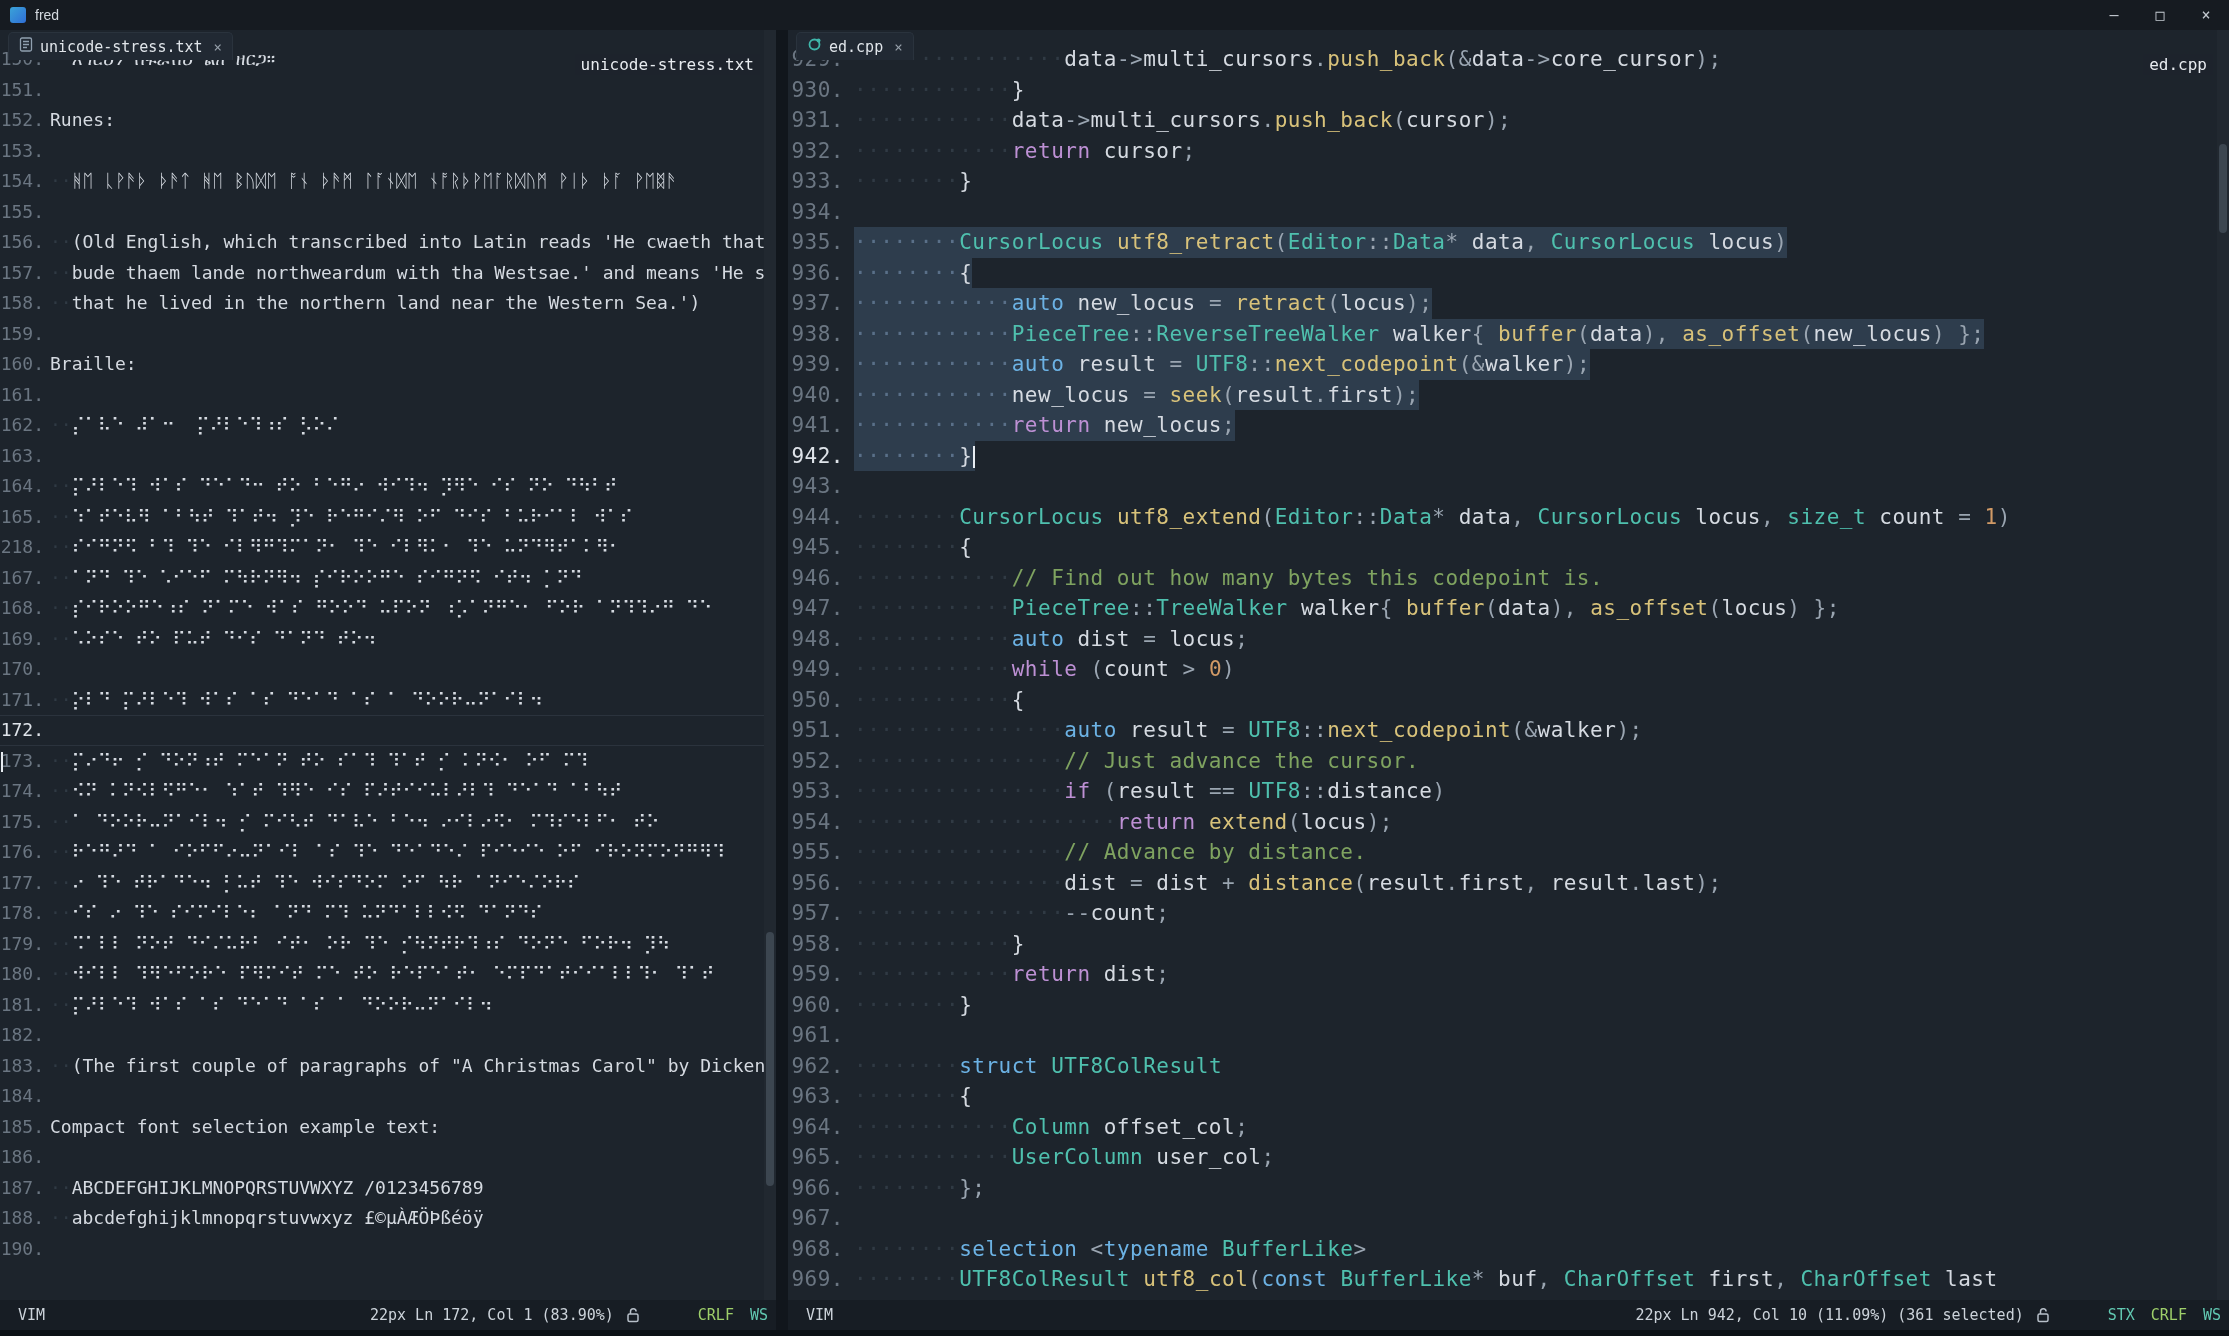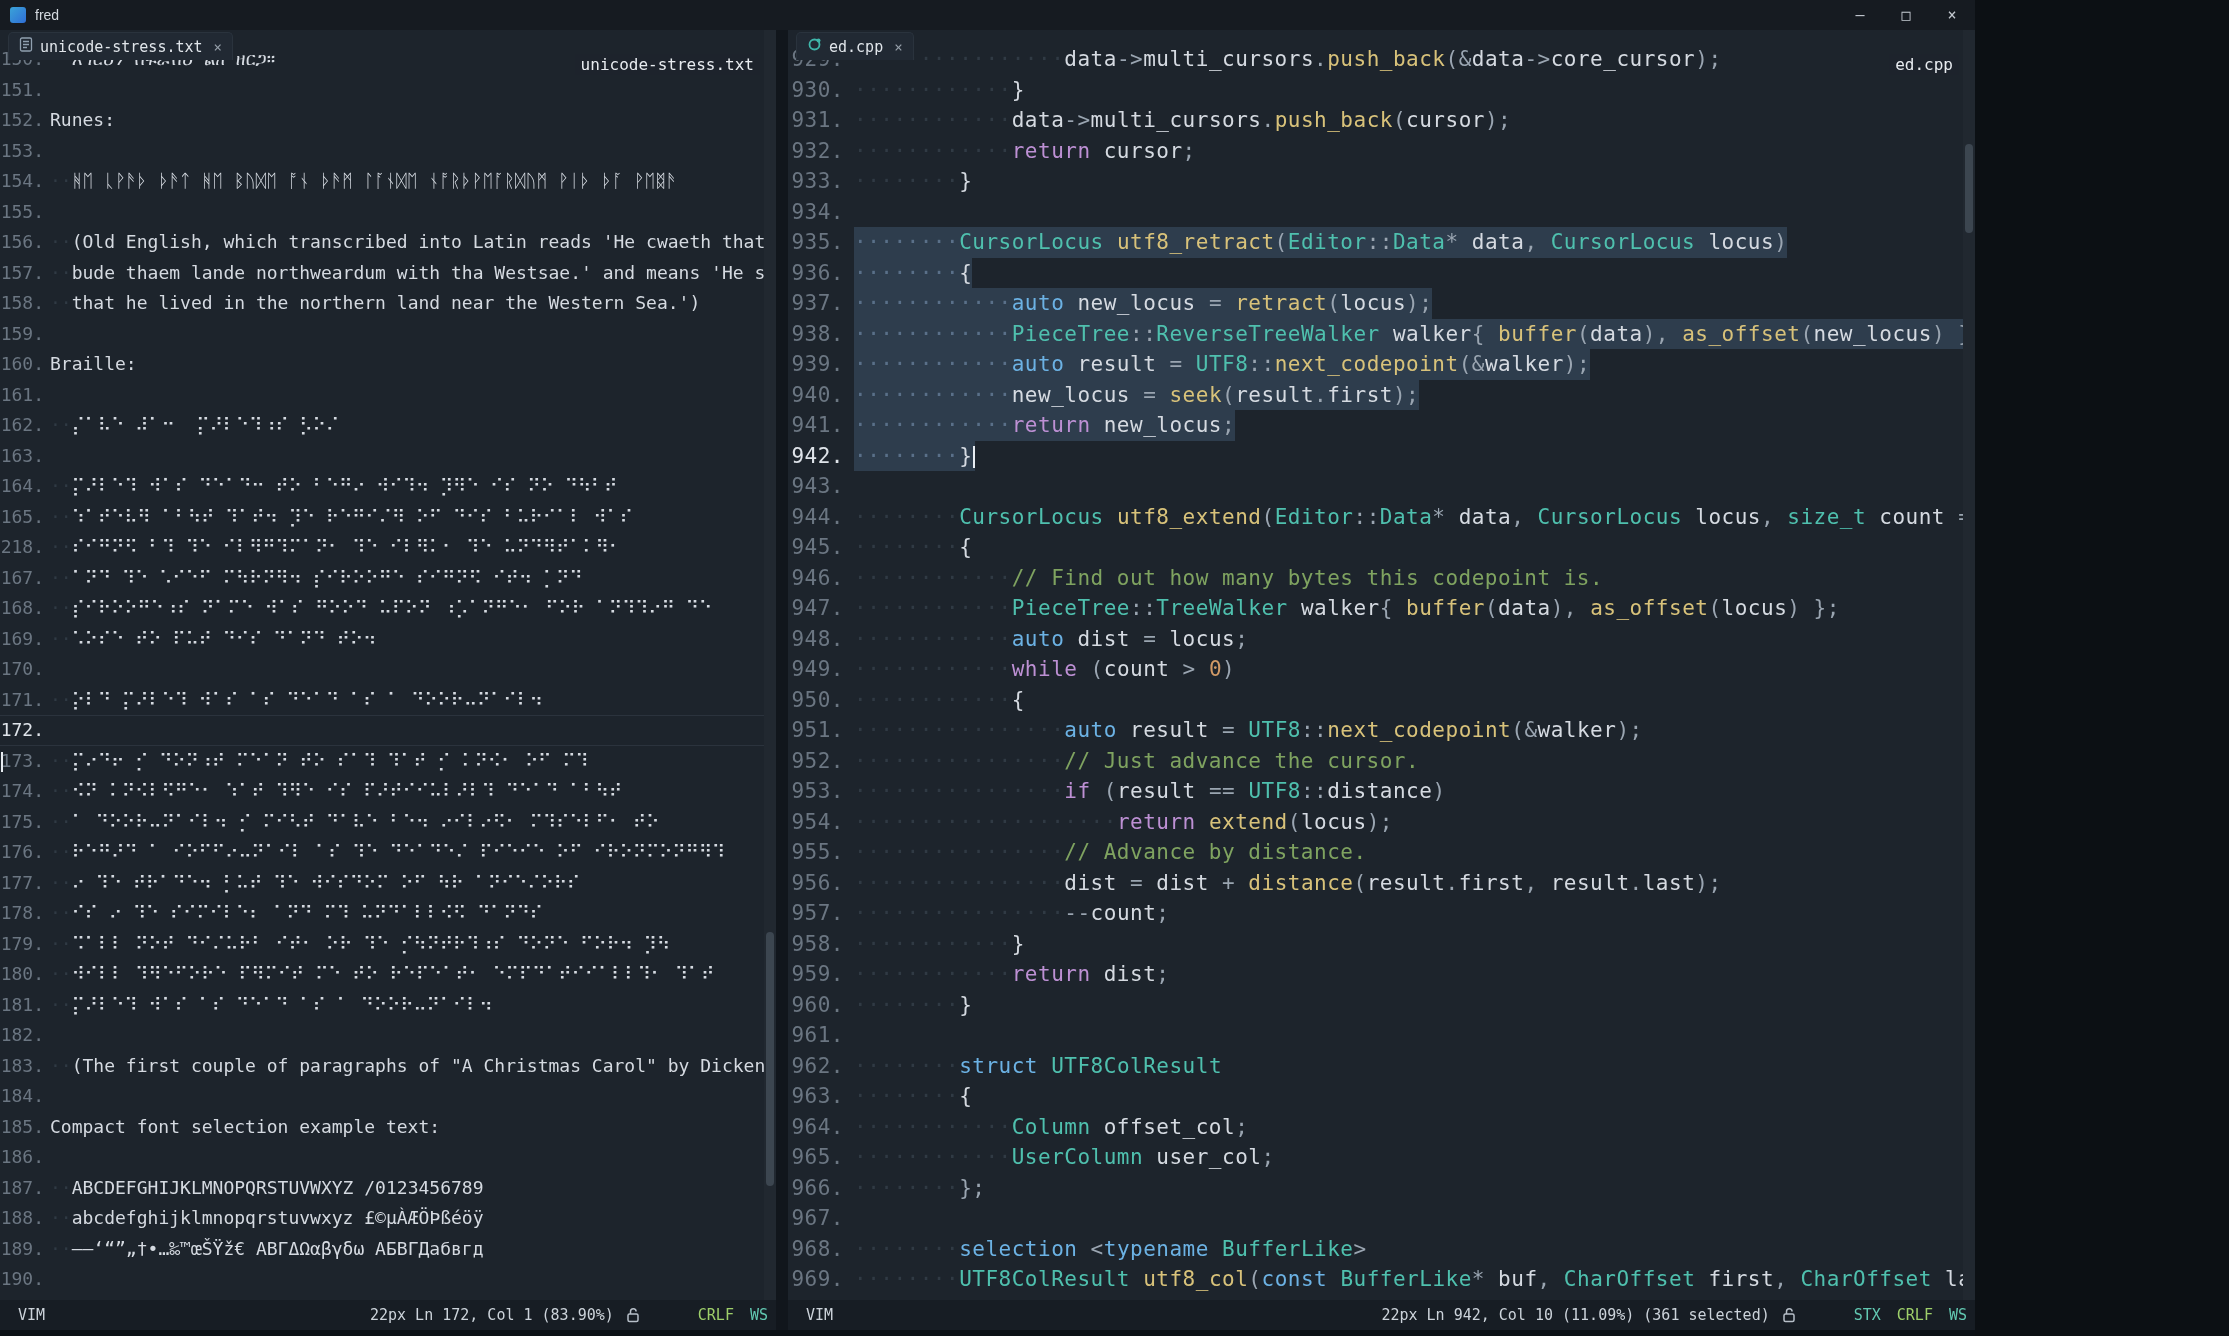--- a/index.html
+++ b/index.html
@@ -1,16 +1,16 @@
 <!DOCTYPE html>
 <html><head>
 <meta charset="utf-8">
 <style>
   html,body{margin:0;padding:0;background:#0c1014;}
-  .window{position:relative;width:1975px;height:1336px;background:#1d242c;overflow:hidden;
+  .window{position:relative;width:2229px;height:1336px;background:#1d242c;overflow:hidden;
           font-family:"DejaVu Sans Mono","DejaVu Sans",monospace;color:#d5dae1;}
 
   
   .titlebar{height:30px;background:#161b21;display:flex;align-items:center;justify-content:space-between;}
   .title-left{display:flex;align-items:center;gap:9px;padding-left:10px;}
   .app-icon{width:16px;height:16px;border-radius:3px;background:linear-gradient(135deg,#3aa3d8,#2f6ed6);}
   .title-text{font-family:"Liberation Sans",sans-serif;font-size:14px;color:#d4d9df;}
   .win-controls{display:flex;height:30px;}
   .win-btn{width:46px;height:30px;display:flex;align-items:center;justify-content:center;
            color:#c3c9d0;font-size:15px;cursor:default;}
@@ -241,24 +241,20 @@
             <span class="gutter">186.</span>
             <span class="code"></span>
           </div>
           <div class="line">
             <span class="gutter">187.</span>
             <span class="code"><span class="tk-w">··</span><span class="tk-p">ABCDEFGHIJKLMNOPQRSTUVWXYZ /0123456789</span></span>
           </div>
           <div class="line">
             <span class="gutter">188.</span>
             <span class="code"><span class="tk-w">··</span><span class="tk-p">abcdefghijklmnopqrstuvwxyz £©µÀÆÖÞßéöÿ</span></span>
-          </div>
-          <div class="line">
-            <span class="gutter">189.</span>
-            <span class="code"><span class="tk-w">··</span><span class="tk-p">–—‘“”„†•…‰™œŠŸž€ ΑΒΓΔΩαβγδω АБВГДабвгд</span></span>
           </div>
           <div class="line">
             <span class="gutter">190.</span>
           </div>
         </div>
       <div class="floating-tab">
         <span class="tab-icon">
           <svg width="14" height="15" viewBox="0 0 14 15">
               <g fill="none" stroke="#90a0b0" stroke-width="1.3">
                 <rect x="1.5" y="1" width="11" height="13" rx="1.5"></rect>

